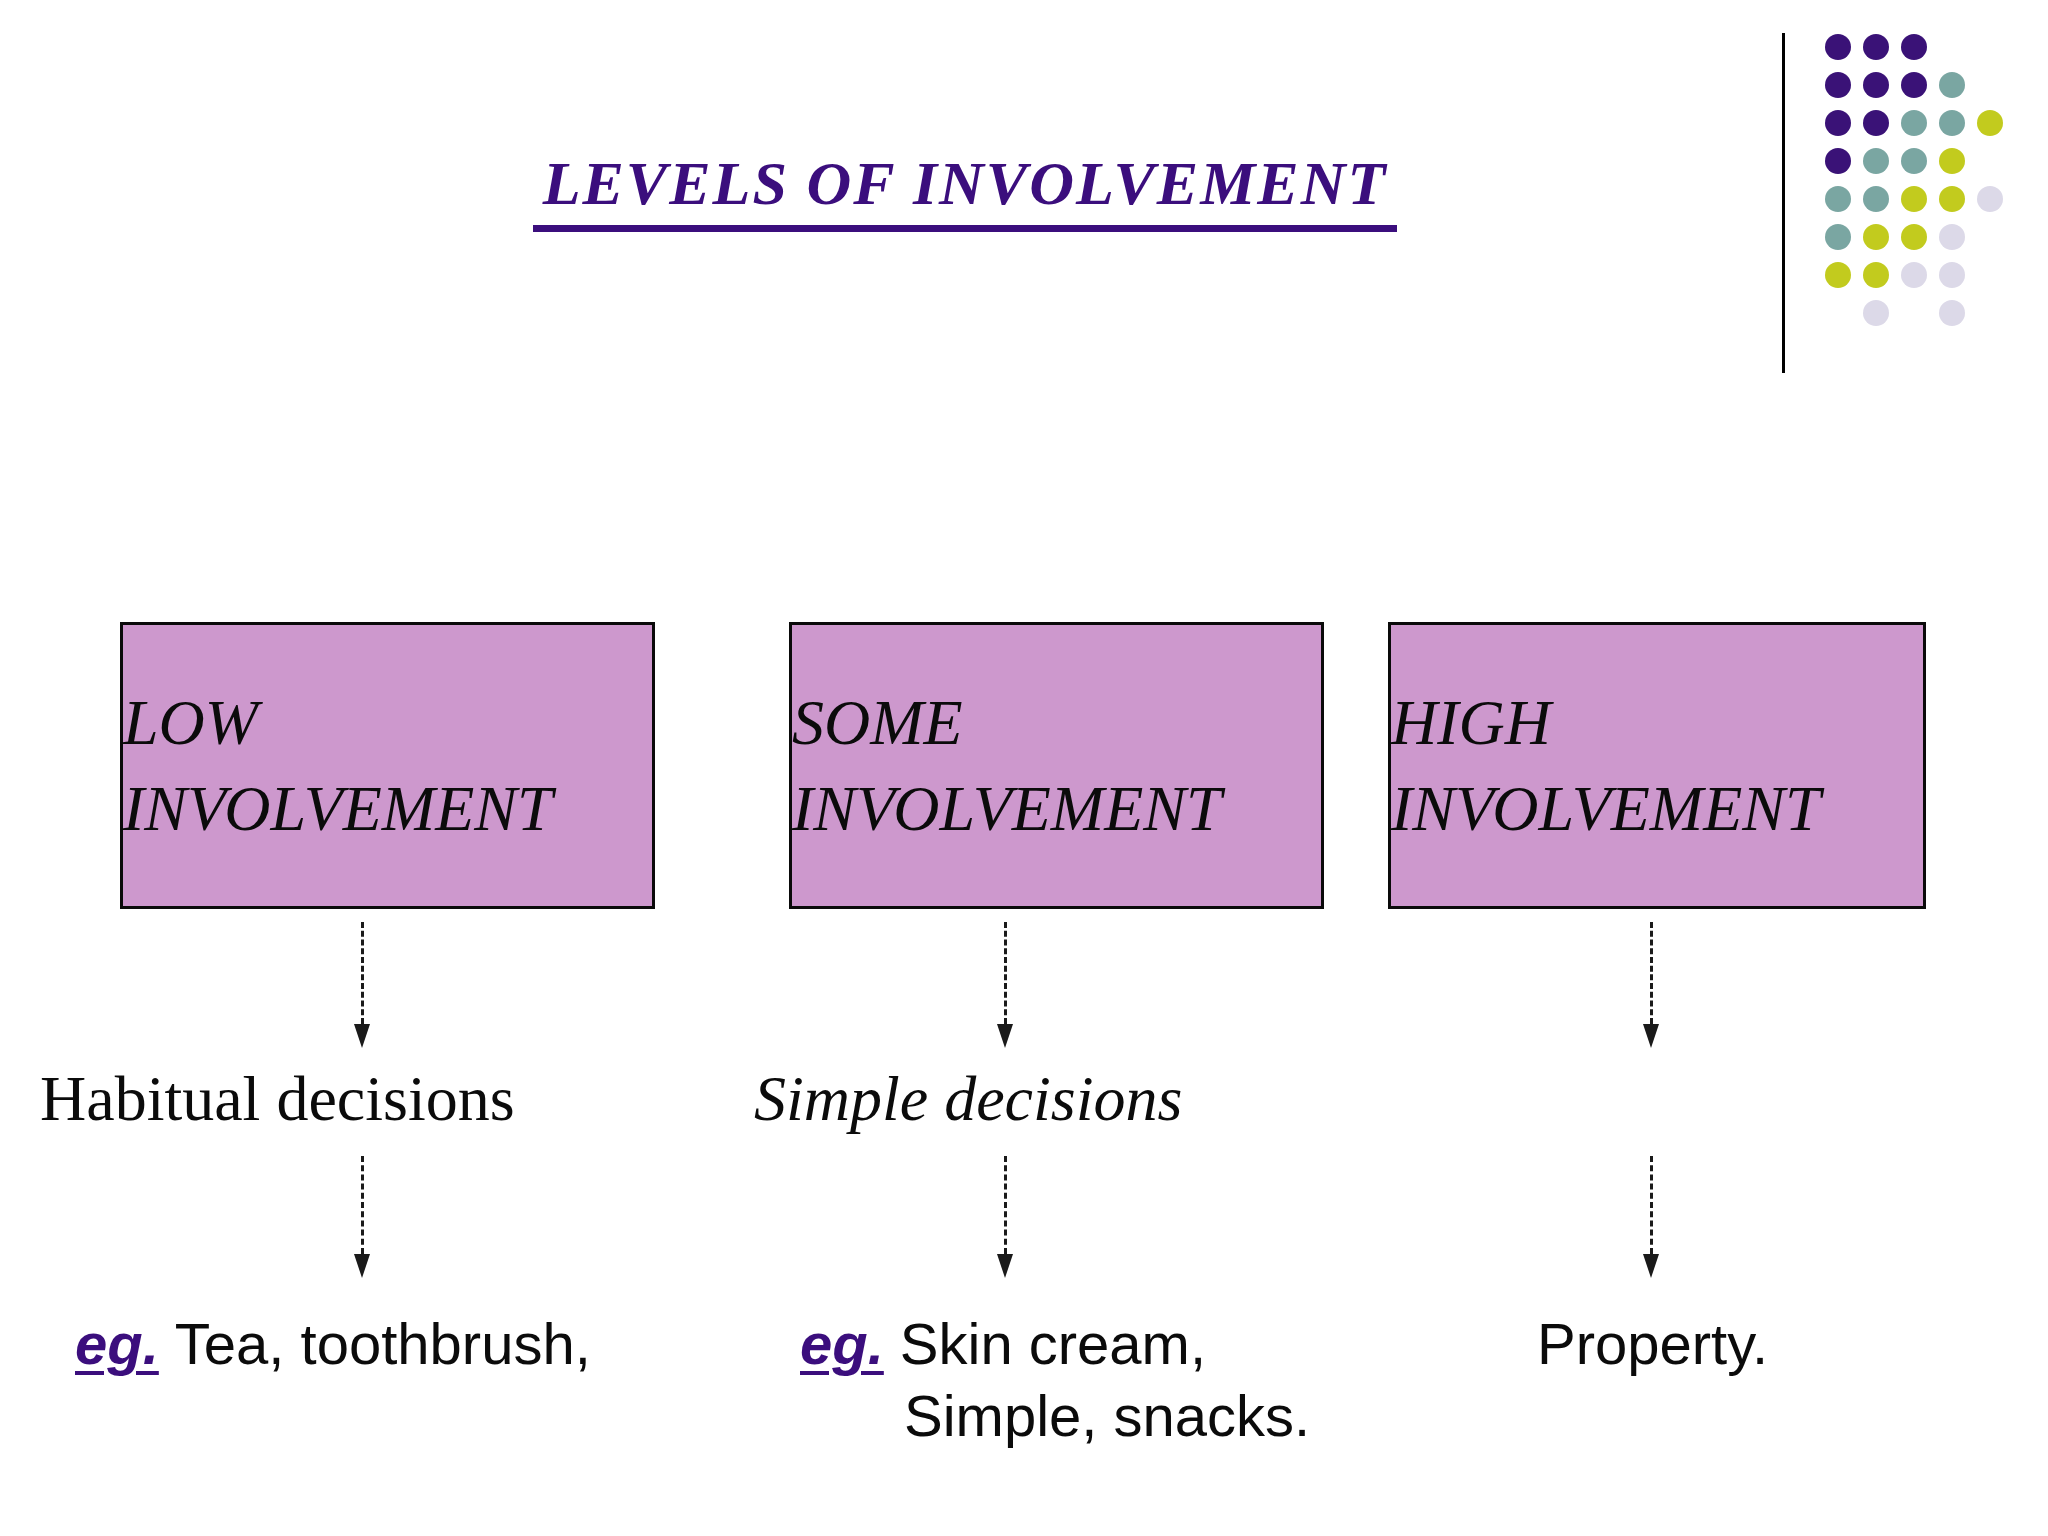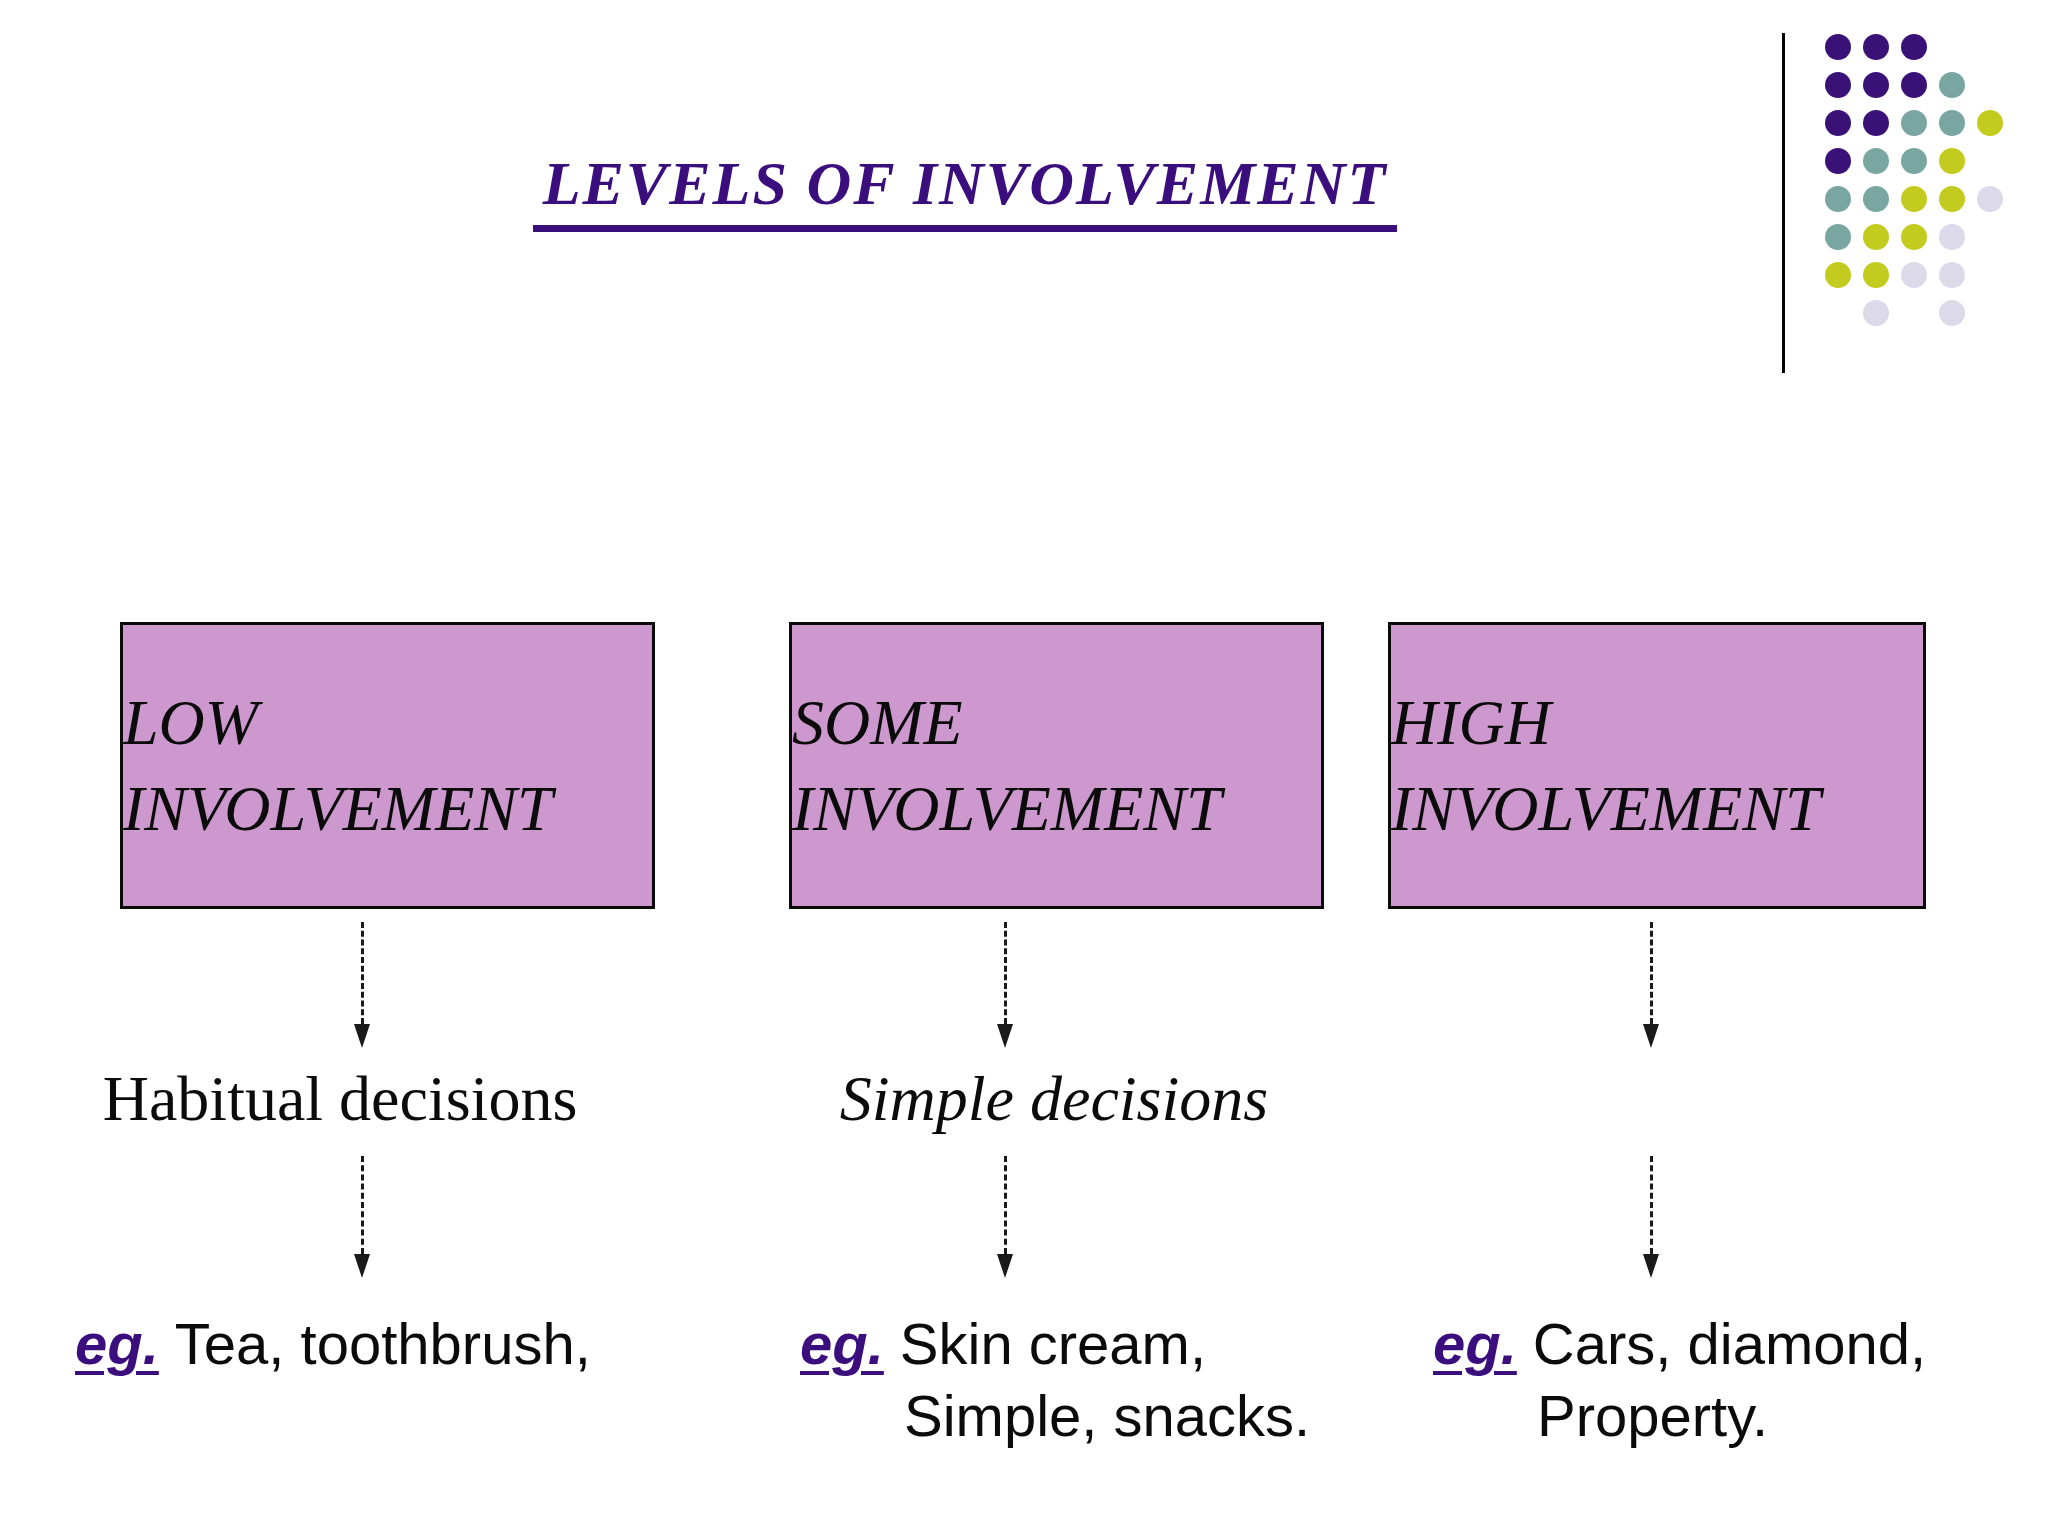--- a/index.html
+++ b/index.html
@@ -81,21 +81,20 @@
   .a1{top:922px;} .a1 .shaft{height:102px;}
   .a2{top:1156px;} .a2 .shaft{height:98px;}
   .c1{left:349px;} .c2{left:992px;} .c3{left:1638px;}
 
   
   .decision{
     position:absolute;top:1062px;
     font-family:"Liberation Serif","DejaVu Serif",serif;
     font-size:64px;line-height:1.15;
     color:var(--text);
-    text-align:center;
     white-space:nowrap;
   }
   .d1{left:40px;width:600px;}
   .d2{left:754px;width:600px;font-style:italic;}
   .d3{left:1384px;width:600px;}
 
   
   .egblock{
     position:absolute;top:1308px;
     font-size:58px;line-height:72px;
@@ -198,17 +197,16 @@
   </div>
   <div class="arrow a1 c3">
     <span class="shaft"></span>
     <span class="head"></span>
   </div>
   <div class="arrow a2 c3">
     <span class="shaft"></span>
     <span class="head"></span>
   </div>
   <div class="egblock eg3">
-    <div><span class="eglabel">eg.</span><span>Cars, diamond,</span></div>
     <div class="egline2">Property.</div>
   </div>
 
 </div>
 
 </body></html>

